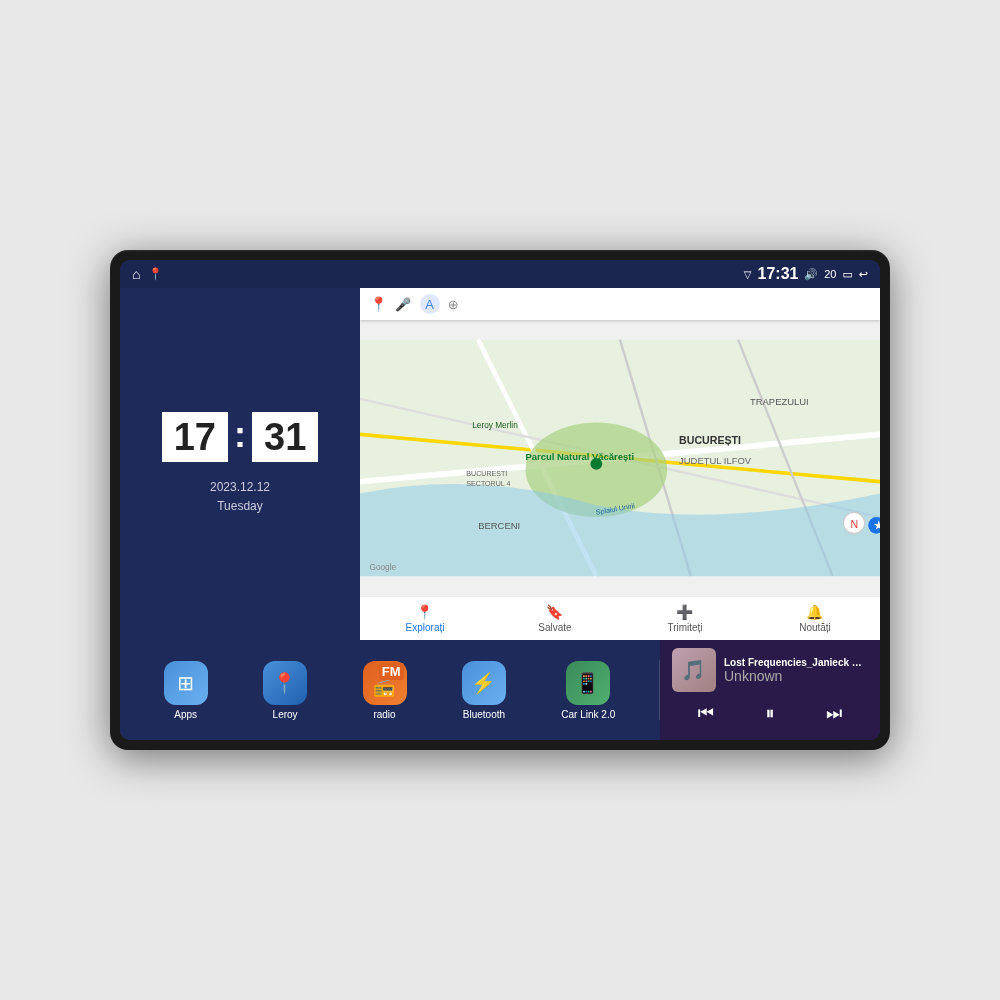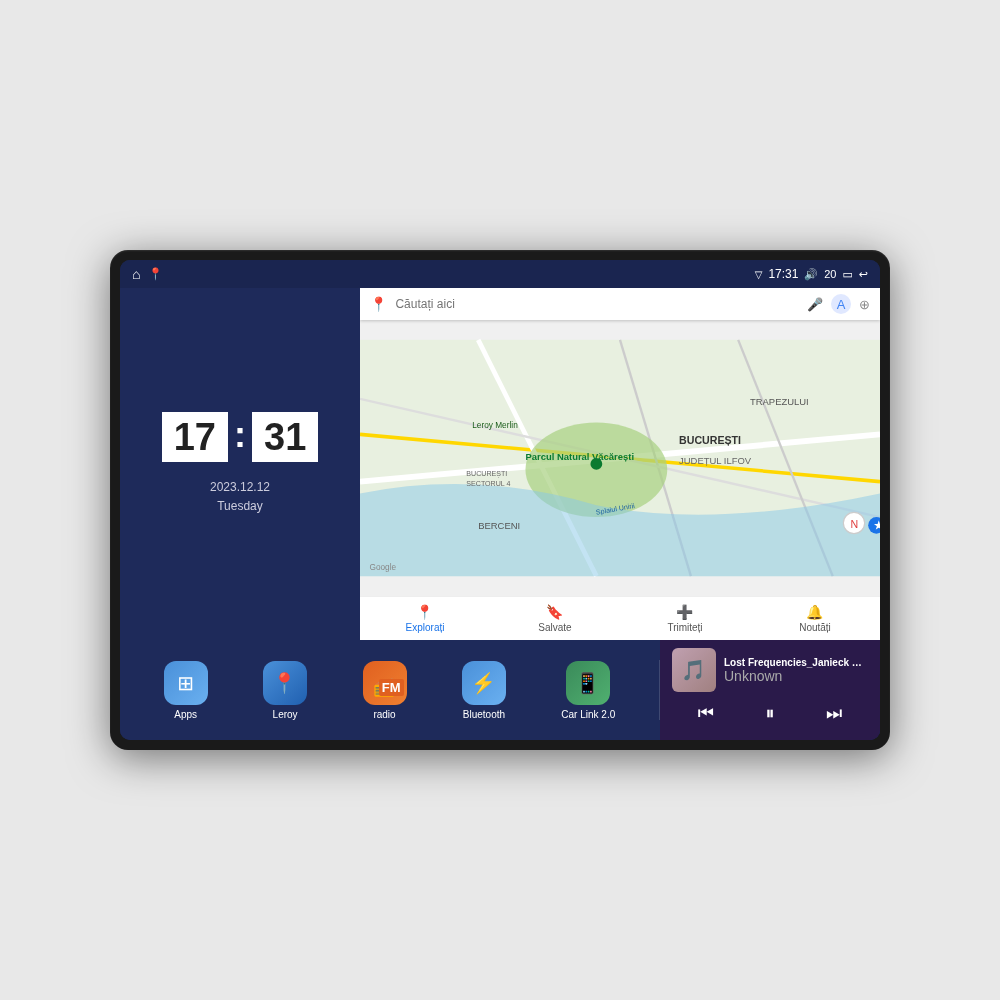--- a/index.html
+++ b/index.html
@@ -308,21 +308,21 @@
 <div class="device-outer">
   <div class="device-screen">
 
     <div class="status-bar">
       <div class="status-left">
         <span class="nav-icon">⌂</span>
         <span class="nav-icon" style="font-size:12px;">📍</span>
       </div>
       <div class="status-right">
         <span style="font-size:10px;">▽</span>
-        <span style="font-weight:normal;font-size:12px;">17:31</span>
+        <span style="font-weight:bold;font-size:16px;">17:31</span>
         <span>🔊</span>
         <span>20</span>
         <span>▭</span>
         <span style="cursor:pointer;">↩</span>
       </div>
     </div>
 
     <div class="main-content">
 
       <div class="left-panel">
@@ -334,21 +334,20 @@
         <div class="date-text">
           <div>2023.12.12</div>
           <div>Tuesday</div>
         </div>
       </div>
 
       <div class="map-panel">
 
         <div class="map-search-bar">
           <span style="font-size:14px; color:#4285F4;">📍</span>
-          <input type="text" style="font-size: 12px; color: rgb(85, 85, 85); border: none; outline: none; flex: 1 1 0%;" placeholder="Căutați aici">
           <span style="font-size:13px; color:#888;">🎤</span>
           <span style="font-size:13px; color:#4285F4; background:#e0e8ff; border-radius:50%; width:20px; height:20px; display:flex; align-items:center; justify-content:center;">A</span>
           <span style="font-size:13px; color:#888;">⊕</span>
         </div>
 
         <div class="map-area">
           <svg class="map-svg" viewBox="0 0 440 200" xmlns="http://www.w3.org/2000/svg">
 
             <rect width="440" height="200" fill="#e8f0e0"></rect>
 
@@ -426,21 +425,21 @@
 
         <div class="app-item">
           <div class="app-icon-wrap maps-icon">
             <span style="color:white;font-size:20px;">📍</span>
           </div>
           <span class="app-label">Leroy</span>
         </div>
 
         <div class="app-item">
           <div class="app-icon-wrap radio-icon" style="position:relative;">
-            <span style="color:white;font-size:13px;position:absolute;top:2px;right:3px;background:#e06020;padding:1px 3px;border-radius:2px;font-weight:bold;margin-top:16px;">FM</span>
+            <span style="color:white;font-size:13px;position:absolute;top:2px;right:3px;background:#e06020;padding:1px 3px;border-radius:2px;font-weight:bold;">FM</span>
             <span style="color:white;font-size:18px;margin-top:8px;">📻</span>
           </div>
           <span class="app-label">radio</span>
         </div>
 
         <div class="app-item">
           <div class="app-icon-wrap bluetooth-icon">
             <span style="color:white;font-size:20px;">⚡</span>
           </div>
           <span class="app-label">Bluetooth</span>

